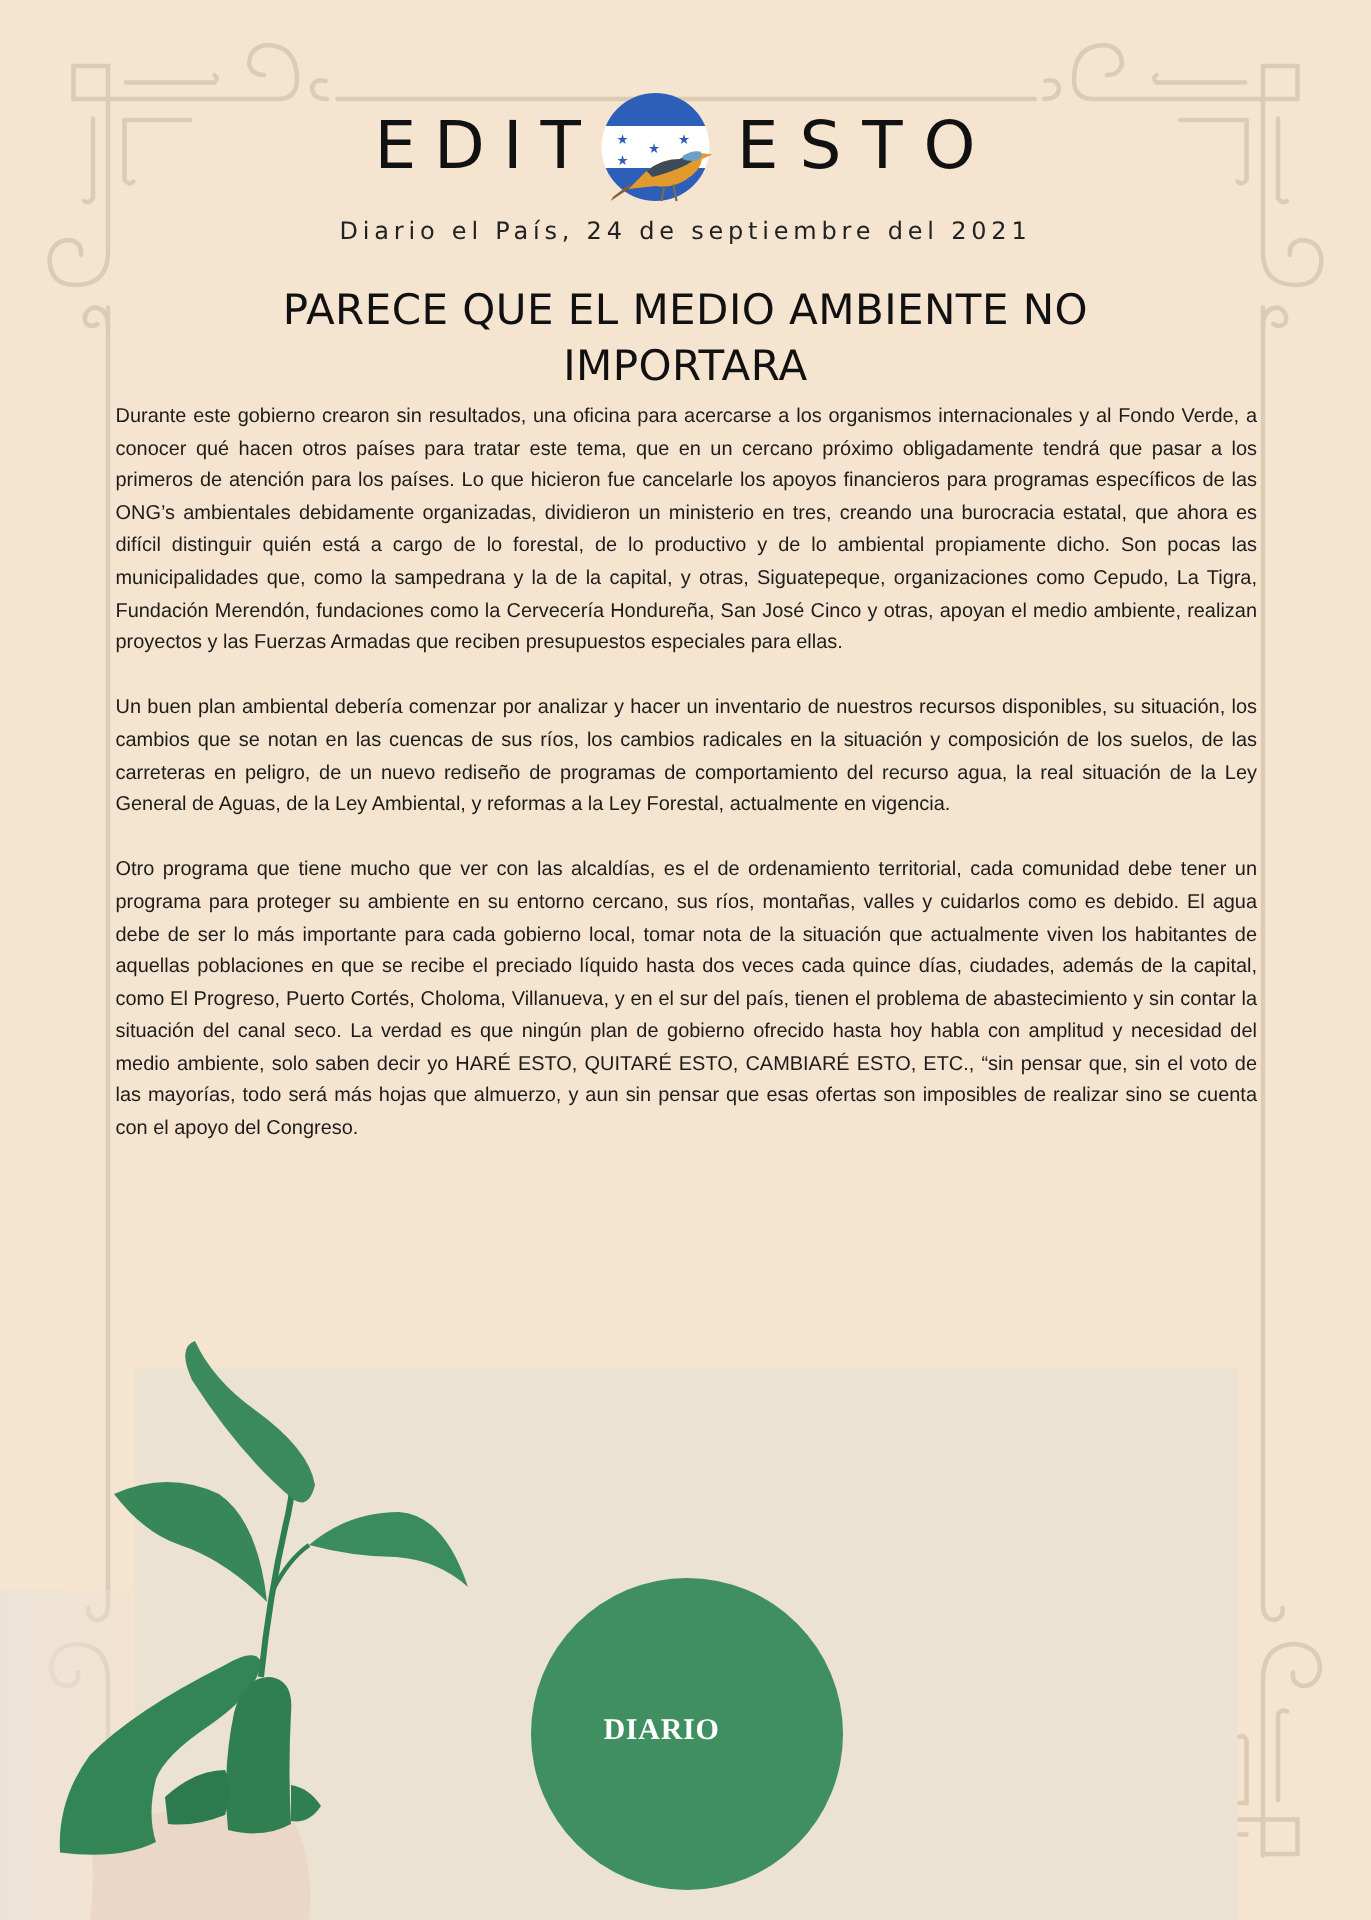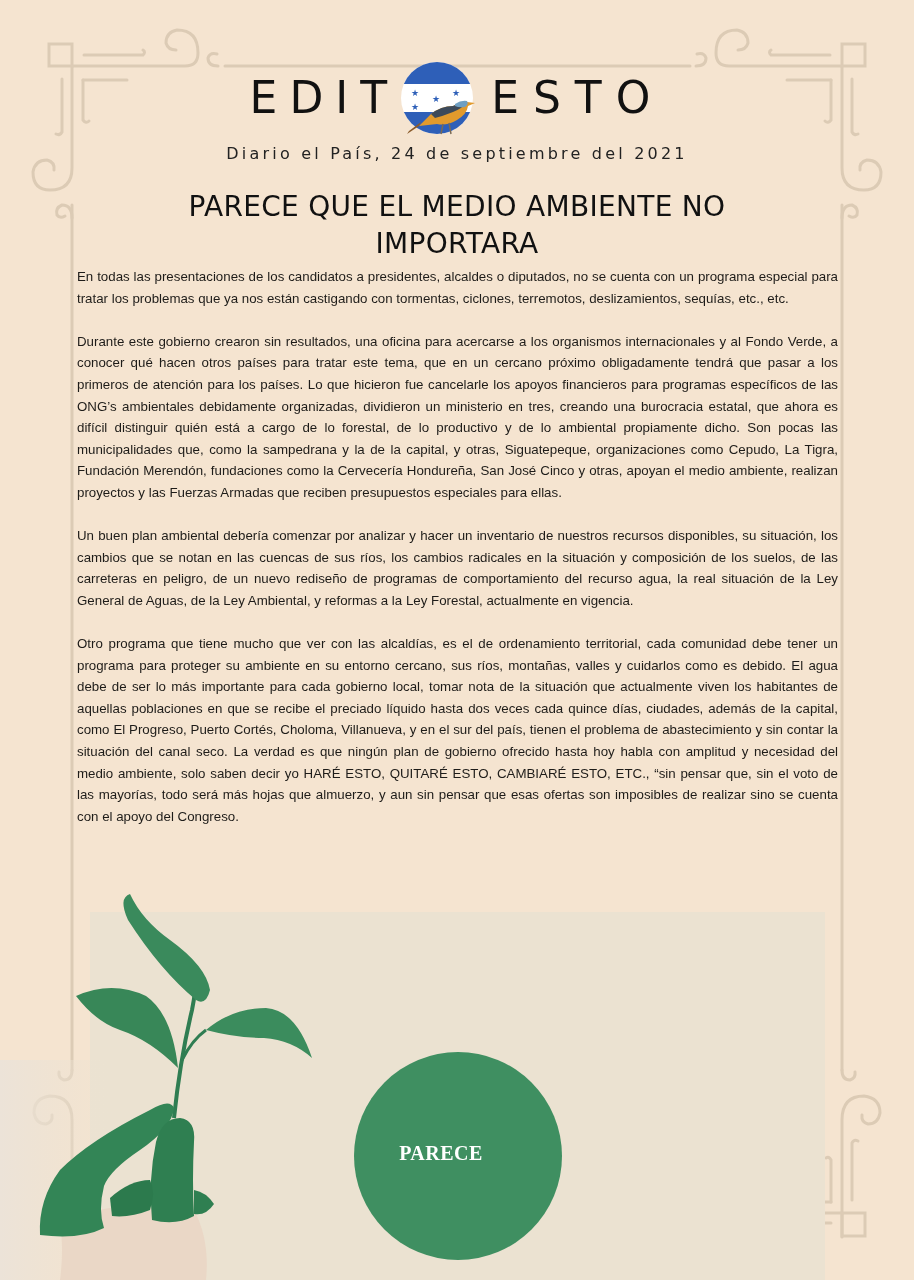--- a/index.html
+++ b/index.html
@@ -136,21 +136,20 @@
     </svg>
   </span>
   <span class="masthead-word right">ESTO</span>
 </header>
 
 <div class="dateline">Diario el País, 24 de septiembre del 2021</div>
 
 <h1 class="headline">PARECE QUE EL MEDIO AMBIENTE NO IMPORTARA</h1>
 
 <article class="article">
-  <p>En todas las presentaciones de los candidatos a presidentes, alcaldes o diputados, no se cuenta con un programa especial para tratar los problemas que ya nos están castigando con tormentas, ciclones, terremotos, deslizamientos, sequías, etc., etc.</p>
   <p>Durante este gobierno crearon sin resultados, una oficina para acercarse a los organismos internacionales y al Fondo Verde, a conocer qué hacen otros países para tratar este tema, que en un cercano próximo obligadamente tendrá que pasar a los primeros de atención para los países. Lo que hicieron fue cancelarle los apoyos financieros para programas específicos de las ONG’s ambientales debidamente organizadas, dividieron un ministerio en tres, creando una burocracia estatal, que ahora es difícil distinguir quién está a cargo de lo forestal, de lo productivo y de lo ambiental propiamente dicho. Son pocas las municipalidades que, como la sampedrana y la de la capital, y otras, Siguatepeque, organizaciones como Cepudo, La Tigra, Fundación Merendón, fundaciones como la Cervecería Hondureña, San José Cinco y otras, apoyan el medio ambiente, realizan proyectos y las Fuerzas Armadas que reciben presupuestos especiales para ellas.</p>
   <p>Un buen plan ambiental debería comenzar por analizar y hacer un inventario de nuestros recursos disponibles, su situación, los cambios que se notan en las cuencas de sus ríos, los cambios radicales en la situación y composición de los suelos, de las carreteras en peligro, de un nuevo rediseño de programas de comportamiento del recurso agua, la real situación de la Ley General de Aguas, de la Ley Ambiental, y reformas a la Ley Forestal, actualmente en vigencia.</p>
   <p>Otro programa que tiene mucho que ver con las alcaldías, es el de ordenamiento territorial, cada comunidad debe tener un programa para proteger su ambiente en su entorno cercano, sus ríos, montañas, valles y cuidarlos como es debido. El agua debe de ser lo más importante para cada gobierno local, tomar nota de la situación que actualmente viven los habitantes de aquellas poblaciones en que se recibe el preciado líquido hasta dos veces cada quince días, ciudades, además de la capital, como El Progreso, Puerto Cortés, Choloma, Villanueva, y en el sur del país, tienen el problema de abastecimiento y sin contar la situación del canal seco. La verdad es que ningún plan de gobierno ofrecido hasta hoy habla con amplitud y necesidad del medio ambiente, solo saben decir yo HARÉ ESTO, QUITARÉ ESTO, CAMBIARÉ ESTO, ETC., “sin pensar que, sin el voto de las mayorías, todo será más hojas que almuerzo, y aun sin pensar que esas ofertas son imposibles de realizar sino se cuenta con el apoyo del Congreso.</p>
 </article>
 
 <svg class="plant" viewBox="0 0 360 400" xmlns="http://www.w3.org/2000/svg">
   <defs>
     <linearGradient id="wallgrad" x1="0" x2="1" y1="0" y2="0">
       <stop offset="0" stop-color="#ece3d8"></stop>
       <stop offset="1" stop-color="#ebe2d1" stop-opacity="0"></stop>
@@ -167,14 +166,14 @@
 
   <path d="M60 400 Q64 370 60 340 Q90 330 130 325 Q170 322 194 330 Q210 360 206 400 Z" fill="#ead7c6"></path>
 
   <path d="M40 355 Q38 320 60 290 Q90 260 150 230 Q170 218 174 228 Q172 248 140 270 Q110 290 104 306 Q98 330 104 348 Q80 360 40 355 Z" fill="#338556"></path>
   <path d="M152 340 Q148 300 156 262 Q162 238 180 238 Q196 240 194 262 Q192 300 194 336 Q176 346 152 340 Z" fill="#2f7f51"></path>
   <path d="M110 318 Q130 300 150 300 Q156 312 150 330 Q130 338 112 336 Z" fill="#2c7a4d"></path>
   <path d="M194 310 Q206 312 214 324 Q206 336 194 334 Z" fill="#2f7f51"></path>
 </svg>
 
 <div class="logo">
-  <span class="logo-top">PARECE</span>
+  <span class="logo-top">DIARIO</span>
 </div>
 
 </body></html>

